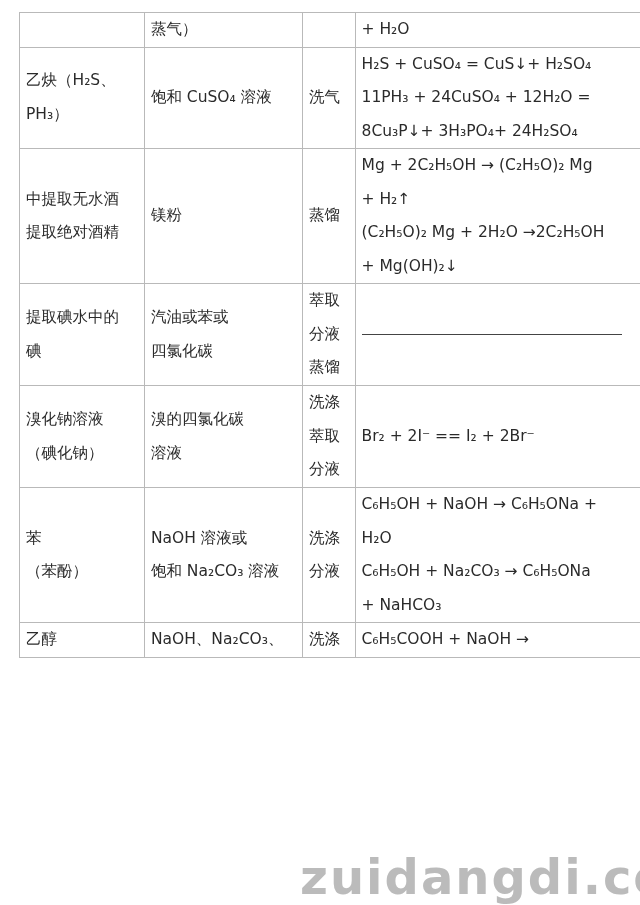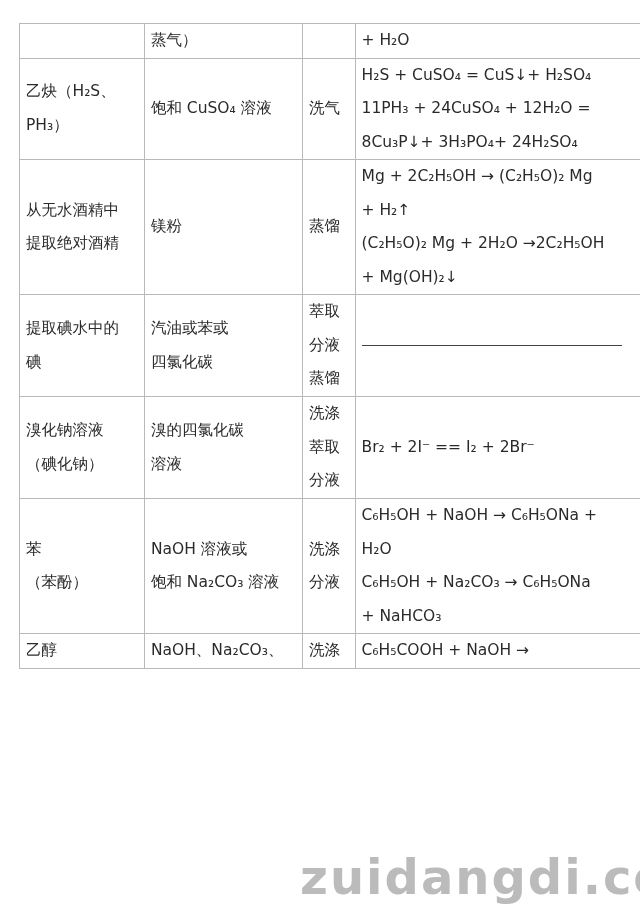--- a/index.html
+++ b/index.html
@@ -1,18 +1,18 @@
 <!DOCTYPE html>
 <html><head>
 <meta charset="utf-8">
 <style>
   html, body { margin: 0; padding: 0; background: #ffffff; }
   body { width: 640px; height: 905px; position: relative; overflow: hidden;
          font-family: "DejaVu Sans", "Liberation Sans", sans-serif; color: #2a2a2a; }
-  .table { position: absolute; left: 19px; top: 23px; width: 621px; border-collapse: collapse; table-layout: fixed; }
+  .table { position: absolute; left: 19px; top: 12px; width: 621px; border-collapse: collapse; table-layout: fixed; }
   .table td { border: 1px solid #b9b9b9; padding: 0 0 0 6px; vertical-align: middle;
               font-size: 15.5px; line-height: 33.5px; white-space: nowrap; overflow: hidden; }
   .table td:last-child { border-right: none; }
   .c1 { width: 121px; }
   .c2 { width: 153px; }
   .c3 { width: 51px; }
   .c4 { width: 276px; }
   .line { display: block; }
   .dash { display: inline-block; border-top: 1.5px solid #444; vertical-align: middle; }
   .watermark { position: absolute; left: 300px; top: 853px; font-family: "DejaVu Sans", sans-serif;
@@ -56,21 +56,21 @@
           <span class="line">洗气</span>
         </td>
         <td>
           <span class="line">H₂S + CuSO₄ = CuS↓+ H₂SO₄</span>
           <span class="line">11PH₃ + 24CuSO₄ + 12H₂O =</span>
           <span class="line">8Cu₃P↓+ 3H₃PO₄+ 24H₂SO₄</span>
         </td>
       </tr>
       <tr style="height: 134px;">
         <td>
-          <span class="line">从无水酒精中</span>
+          <span class="line">中提取无水酒</span>
           <span class="line">提取绝对酒精</span>
         </td>
         <td>
           <span class="line">镁粉</span>
         </td>
         <td>
           <span class="line">蒸馏</span>
         </td>
         <td>
           <span class="line">Mg + 2C₂H₅OH → (C₂H₅O)₂ Mg</span>

